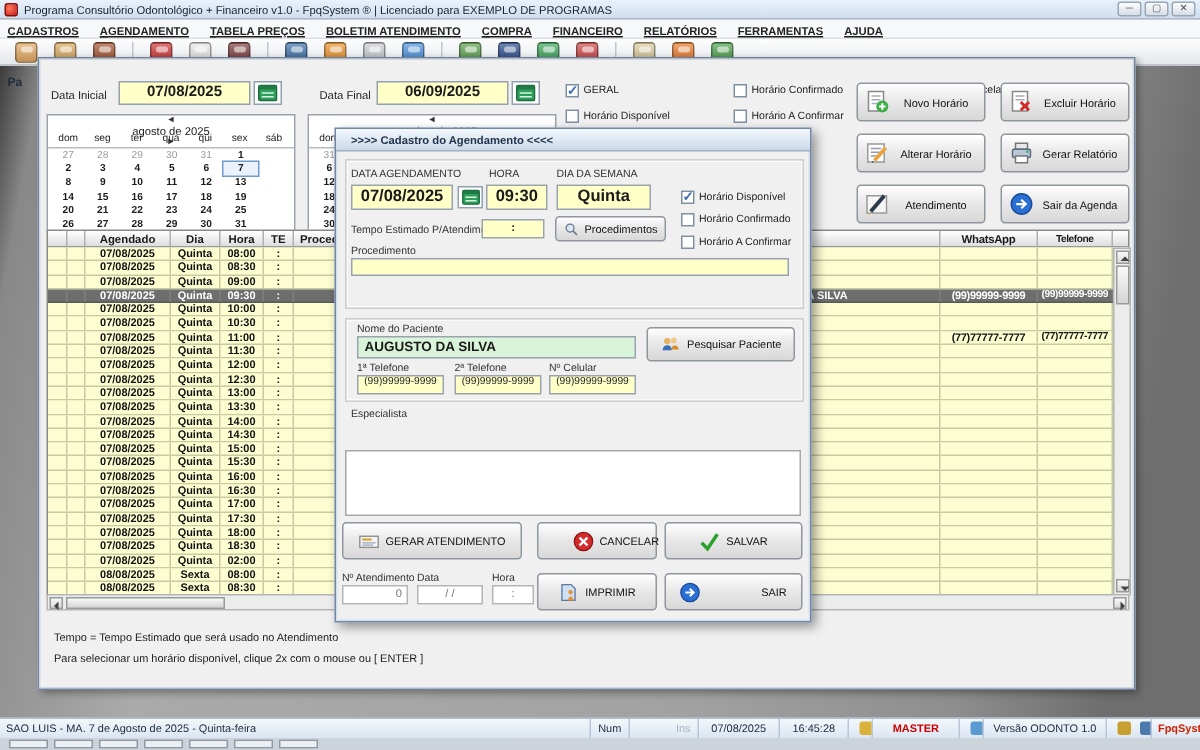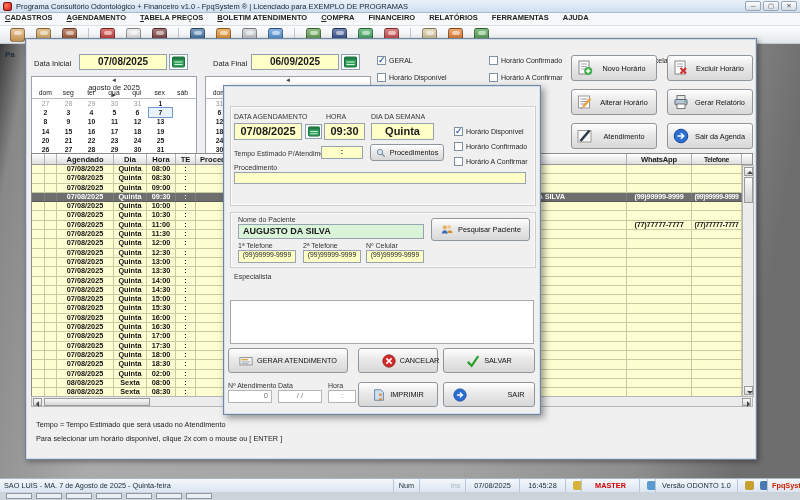--- a/index.html
+++ b/index.html
@@ -7,21 +7,21 @@
   body { font-family:"Liberation Sans", sans-serif; font-size:8px; color:#1a1a1a; background:#9a9a9a; position:relative; }
   .abs { position:absolute; }
 
   
   #titlebar { left:0; top:0; width:800px; height:13px; background:linear-gradient(#e9f1fa,#cfdff0); border-bottom:1px solid #aab8ca; display:flex; align-items:center; }
   #app-icon { width:9px; height:9px; margin:0 4px 0 3px; border-radius:2px; background:radial-gradient(circle at 35% 35%, #ff7a5a, #c81e1e); border:1px solid #8a1010; }
   #app-title { font-size:7.5px; color:#16222e; white-space:nowrap; }
   .winbtn { width:16px; height:10px; margin-left:2px; background:linear-gradient(#fdfdfd,#d6dde5); border:1px solid #98a6b6; border-radius:2px; font-size:6.5px; line-height:8px; text-align:center; color:#41505f; }
   #win-controls { margin-left:auto; margin-right:3px; display:flex; }
 
-  #menubar { left:0; top:13px; width:800px; height:13px; background:#f7f8f9; border-bottom:1px solid #dadfe4; display:flex; align-items:flex-start; padding-left:5px; gap:14px; }
+  #menubar { left:0; top:13px; width:800px; height:13px; background:#f7f8f9; border-bottom:1px solid #dadfe4; display:flex; align-items:flex-end; padding-left:5px; gap:14px;text-decoration:underline; }
   .menu-item { font-size:7.5px; font-weight:700; color:#222; white-space:nowrap; }
 
   #toolbar { left:0; top:26px; width:800px; height:18px; background:linear-gradient(#fefefe,#e3e7eb); border-bottom:1px solid #c3c9cf; display:flex; align-items:flex-start; padding:2px 0 0 10px; gap:11px; }
   .tb-icon { width:15px; height:14px; border-radius:3px; border:1px solid rgba(0,0,0,.35); position:relative; flex:none; }
   .tb-icon::after { content:""; position:absolute; left:3px; top:2px; width:8px; height:4px; background:rgba(255,255,255,.55); border-radius:2px; }
   .tb-sep { width:1px; height:14px; background:#c0c6cc; flex:none; }
 
   
   #mdi { left:0; top:44px; width:800px; height:434px; background:linear-gradient(100deg,#3c3c3c 0,#888 28px,#aaa 160px,#a2a2a2 520px,#8e8e8e 700px,#6e6e6e 800px); }
   #pa-label { left:5px; top:6px; font-weight:700; color:#1d2b3a; font-size:8px; }
@@ -701,20 +701,23 @@
       <div class="sb-arrow" id="hsb-left" style="left:1px;top:1px;width:9px;height:8px;"></div>
       <div class="sb-thumb" style="left:12px;top:1px;width:106px;height:8px;"></div>
       <div class="sb-arrow" id="hsb-right" style="right:1px;top:1px;width:9px;height:8px;"></div>
     </div>
 
     <div class="abs hint" style="left:10px;top:381px;">Tempo = Tempo Estimado que será usado no Atendimento</div>
     <div class="abs hint" style="left:10px;top:395px;">Para selecionar um horário disponível, clique 2x com o mouse ou [ ENTER ]</div>
   </div>
 
   <div class="abs" id="dialog">
+    <div class="abs" id="dialog-titlebar">
+      <div class="abs" id="dialog-title">&gt;&gt;&gt;&gt;   Cadastro do Agendamento   &lt;&lt;&lt;&lt;</div>
+    </div>
 
     <div class="grpbox" style="left:6px;top:20px;width:306px;height:100px;"></div>
 
     <div class="dlabel" style="left:10px;top:27px;">DATA AGENDAMENTO</div>
     <div class="bigfield" style="left:10px;top:37px;width:68px;height:17px;">07/08/2025</div>
     <div class="abs calbtn" style="left:81px;top:38px;width:17px;height:15px;">
       <svg width="12" height="11" viewBox="0 0 13 12">
           <rect x="0.5" y="1" width="12" height="10" rx="1" fill="#2e9e5b" stroke="#1a6a3a"></rect>
           <rect x="0.5" y="1" width="12" height="2.6" fill="#1f7a44"></rect>
           <path d="M2.5 6h8M2.5 8.5h8" stroke="#d9f2e2" stroke-width="1"></path>

